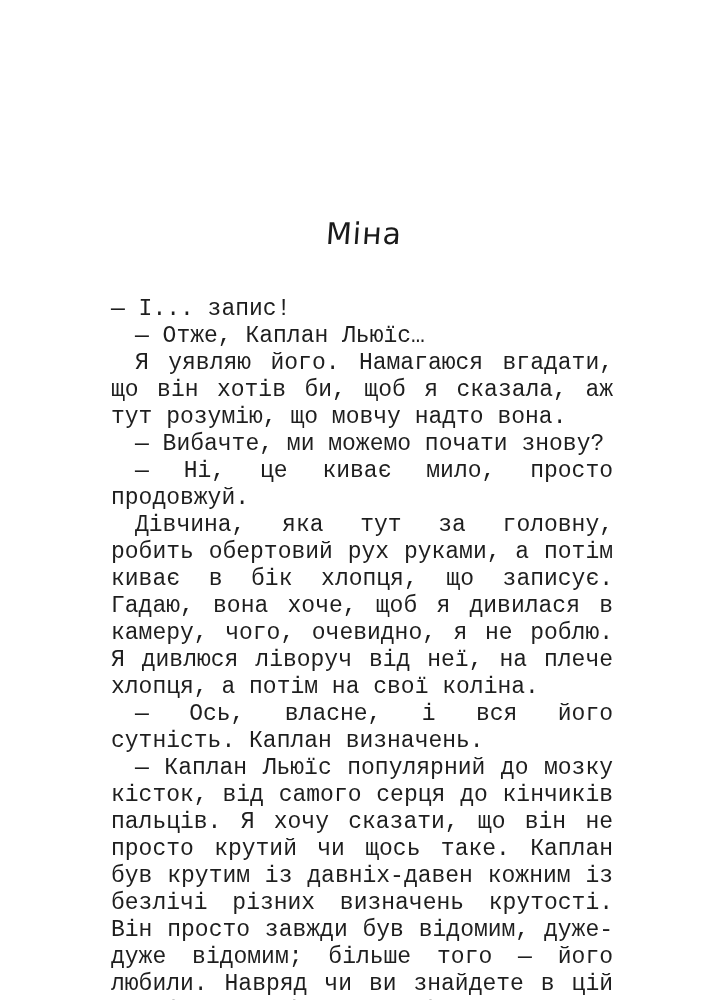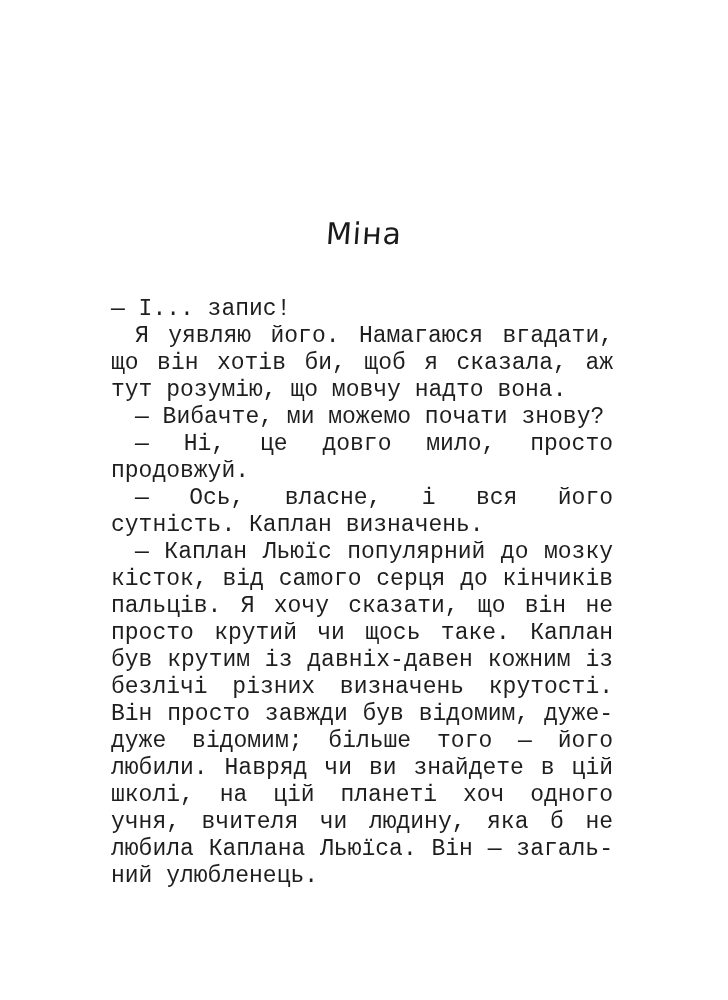--- a/index.html
+++ b/index.html
@@ -56,19 +56,21 @@
   }
 </style>
 </head>
 <body>
 
 <div class="page">
   <div class="chapter-title">Міна</div>
 
   <div class="body-text">
     <p class="first">— І... запис!</p>
+    <p>— Отже, Каплан Льюїс…</p>
     <p>Я уявляю його. Намагаюся вгадати, що він хотів би, щоб я сказала, аж тут розумію, що мовчу надто вона.</p>
     <p>— Вибачте, ми можемо почати знову?</p>
-    <p>— Ні, це довго мило, просто продовжуй.</p>
+    <p>— Ні, це киває мило, просто продовжуй.</p>
+    <p>Дівчина, яка тут за головну, робить обертовий рух руками, а потім киває в бік хлопця, що записує. Гадаю, вона хоче, щоб я дивилася в камеру, чого, очевидно, я не роблю. Я дивлюся ліворуч від неї, на плече хлопця, а потім на свої коліна.</p>
     <p>— Ось, власне, і вся його сутність. Каплан визначень.</p>
     <p>— Каплан Льюїс популярний до мозку кісток, від са­mого серця до кінчиків пальців. Я хочу сказати, що він не просто крутий чи щось таке. Каплан був крутим із давніх-давен кожним із безлічі різних визначень круто­сті. Він просто завжди був відомим, дуже-дуже відомим; більше того — його любили. Навряд чи ви знайдете в цій школі, на цій планеті хоч одного учня, вчителя чи людину, яка б не любила Каплана Льюїса. Він — загаль­ний улюбленець.</p>
   </div>
 </div>
 
 </body></html>

